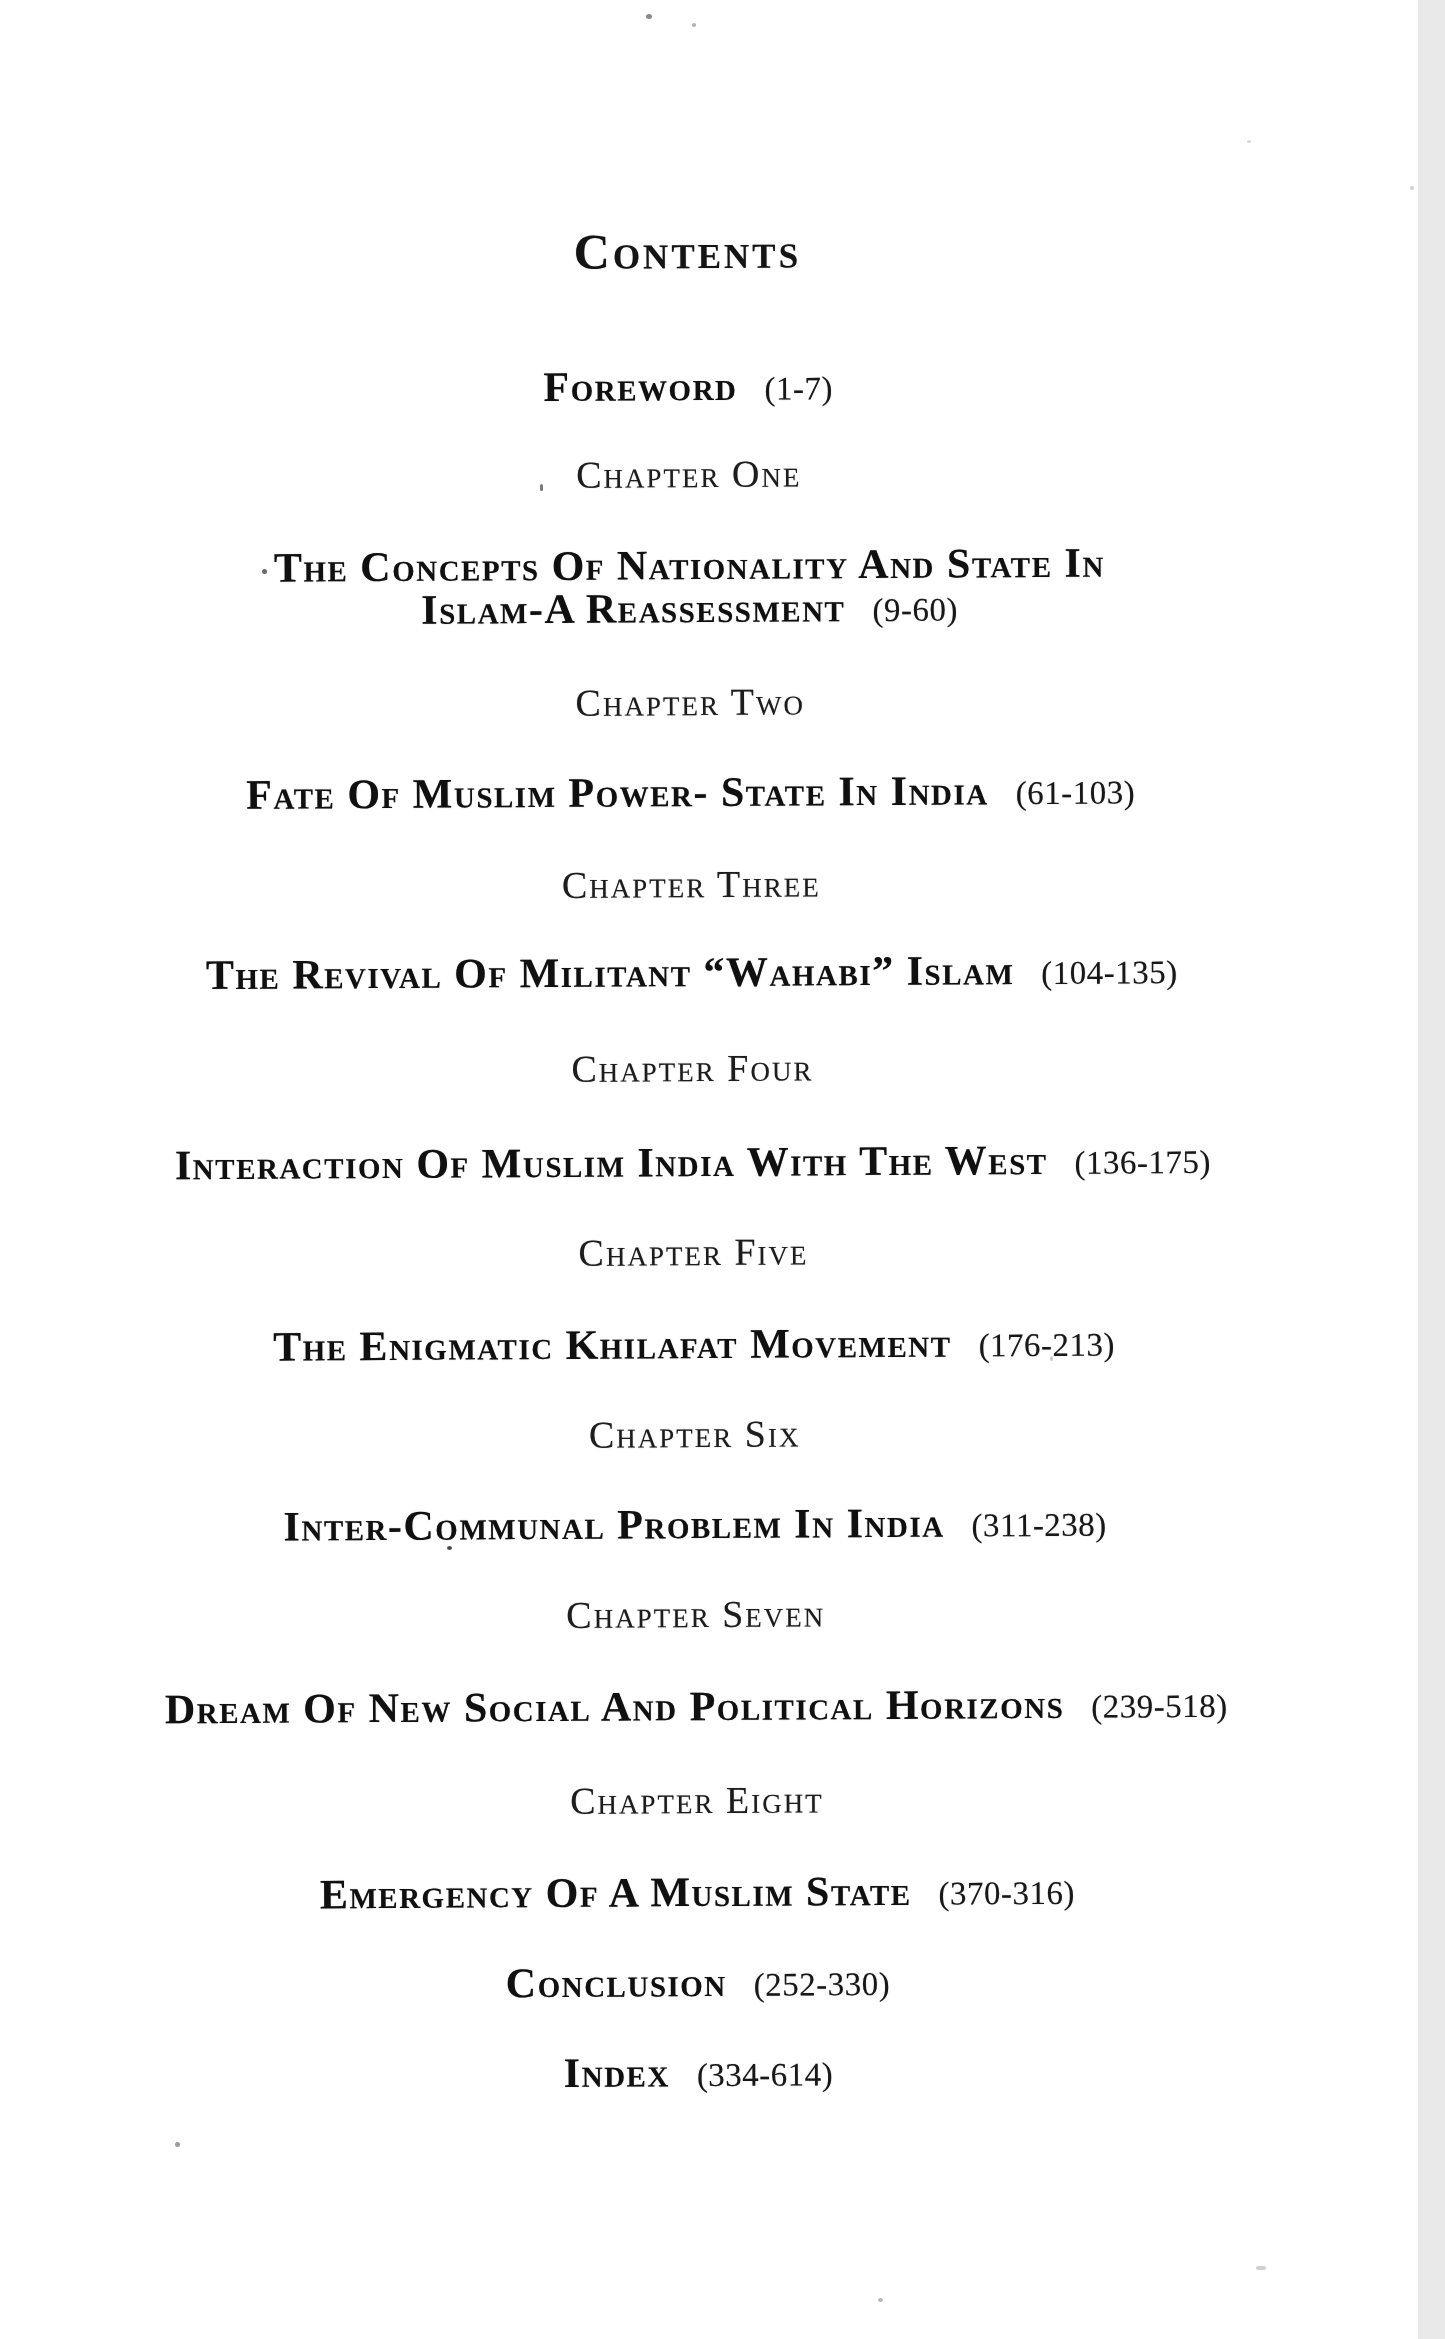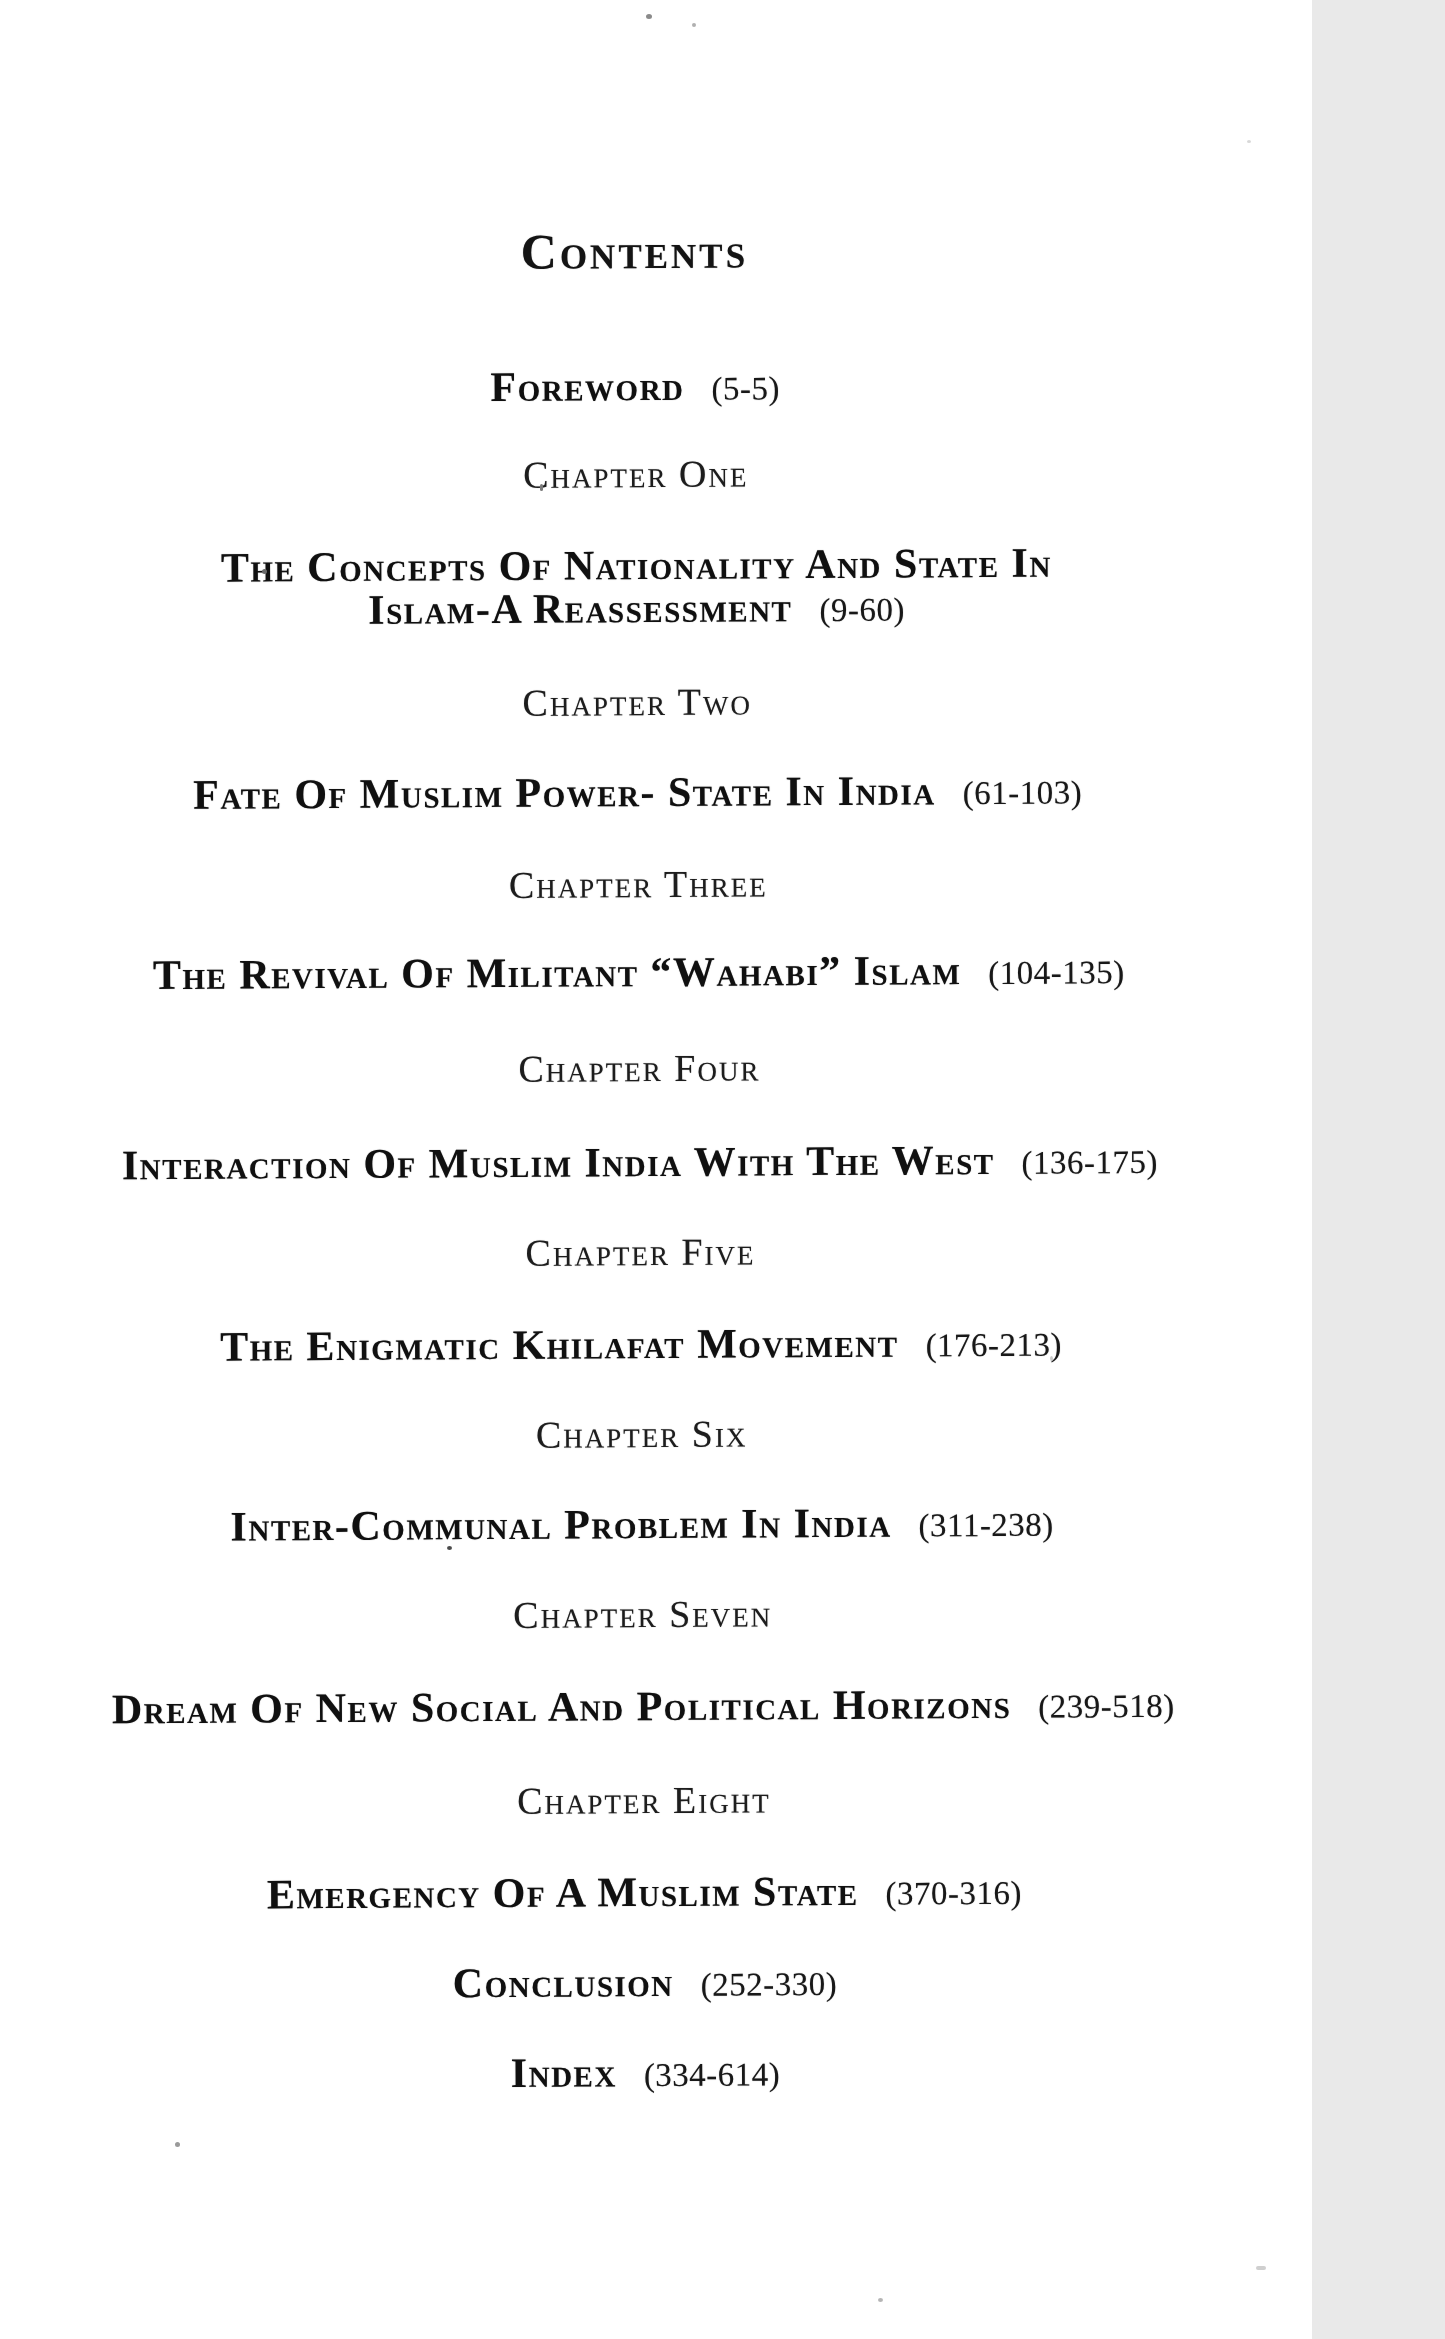--- a/index.html
+++ b/index.html
@@ -1,18 +1,18 @@
 <!DOCTYPE html>
 <html><head>
 <meta charset="utf-8">
 <style>
   html,body{margin:0;padding:0;background:#e9e9e9;}
   .page{
     position:relative;
-    width:1312px;height:2339px;
+    width:1418px;height:2339px;
     background:#ffffff;
     overflow:hidden;
     font-family:"Liberation Serif","DejaVu Serif",serif;
     color:#141414;
   }
   .content{
     position:absolute;inset:0;
     transform:rotate(-0.35deg) translateX(-16px);
   }
   .line{
@@ -52,21 +52,21 @@
 <body>
 
 <div class="page">
   <div class="content">
 
     <div class="line t-main" style="top:224px">
       <span>Contents</span>
     </div>
 
     <div class="line t-work" style="top:362px">
-      <span class="lbl">Foreword</span><span class="rng">(5-5)</span>
+      <span class="lbl">Foreword</span><span class="rng">(1-7)</span>
     </div>
 
     <div class="line t-chapter" style="top:450px">
       <span>Chapter One</span>
     </div>
 
     <div class="line t-work" style="top:541px">
       <span class="lbl">The Concepts Of Nationality And State In</span>
     </div>
     <div class="line t-work" style="top:584px">

